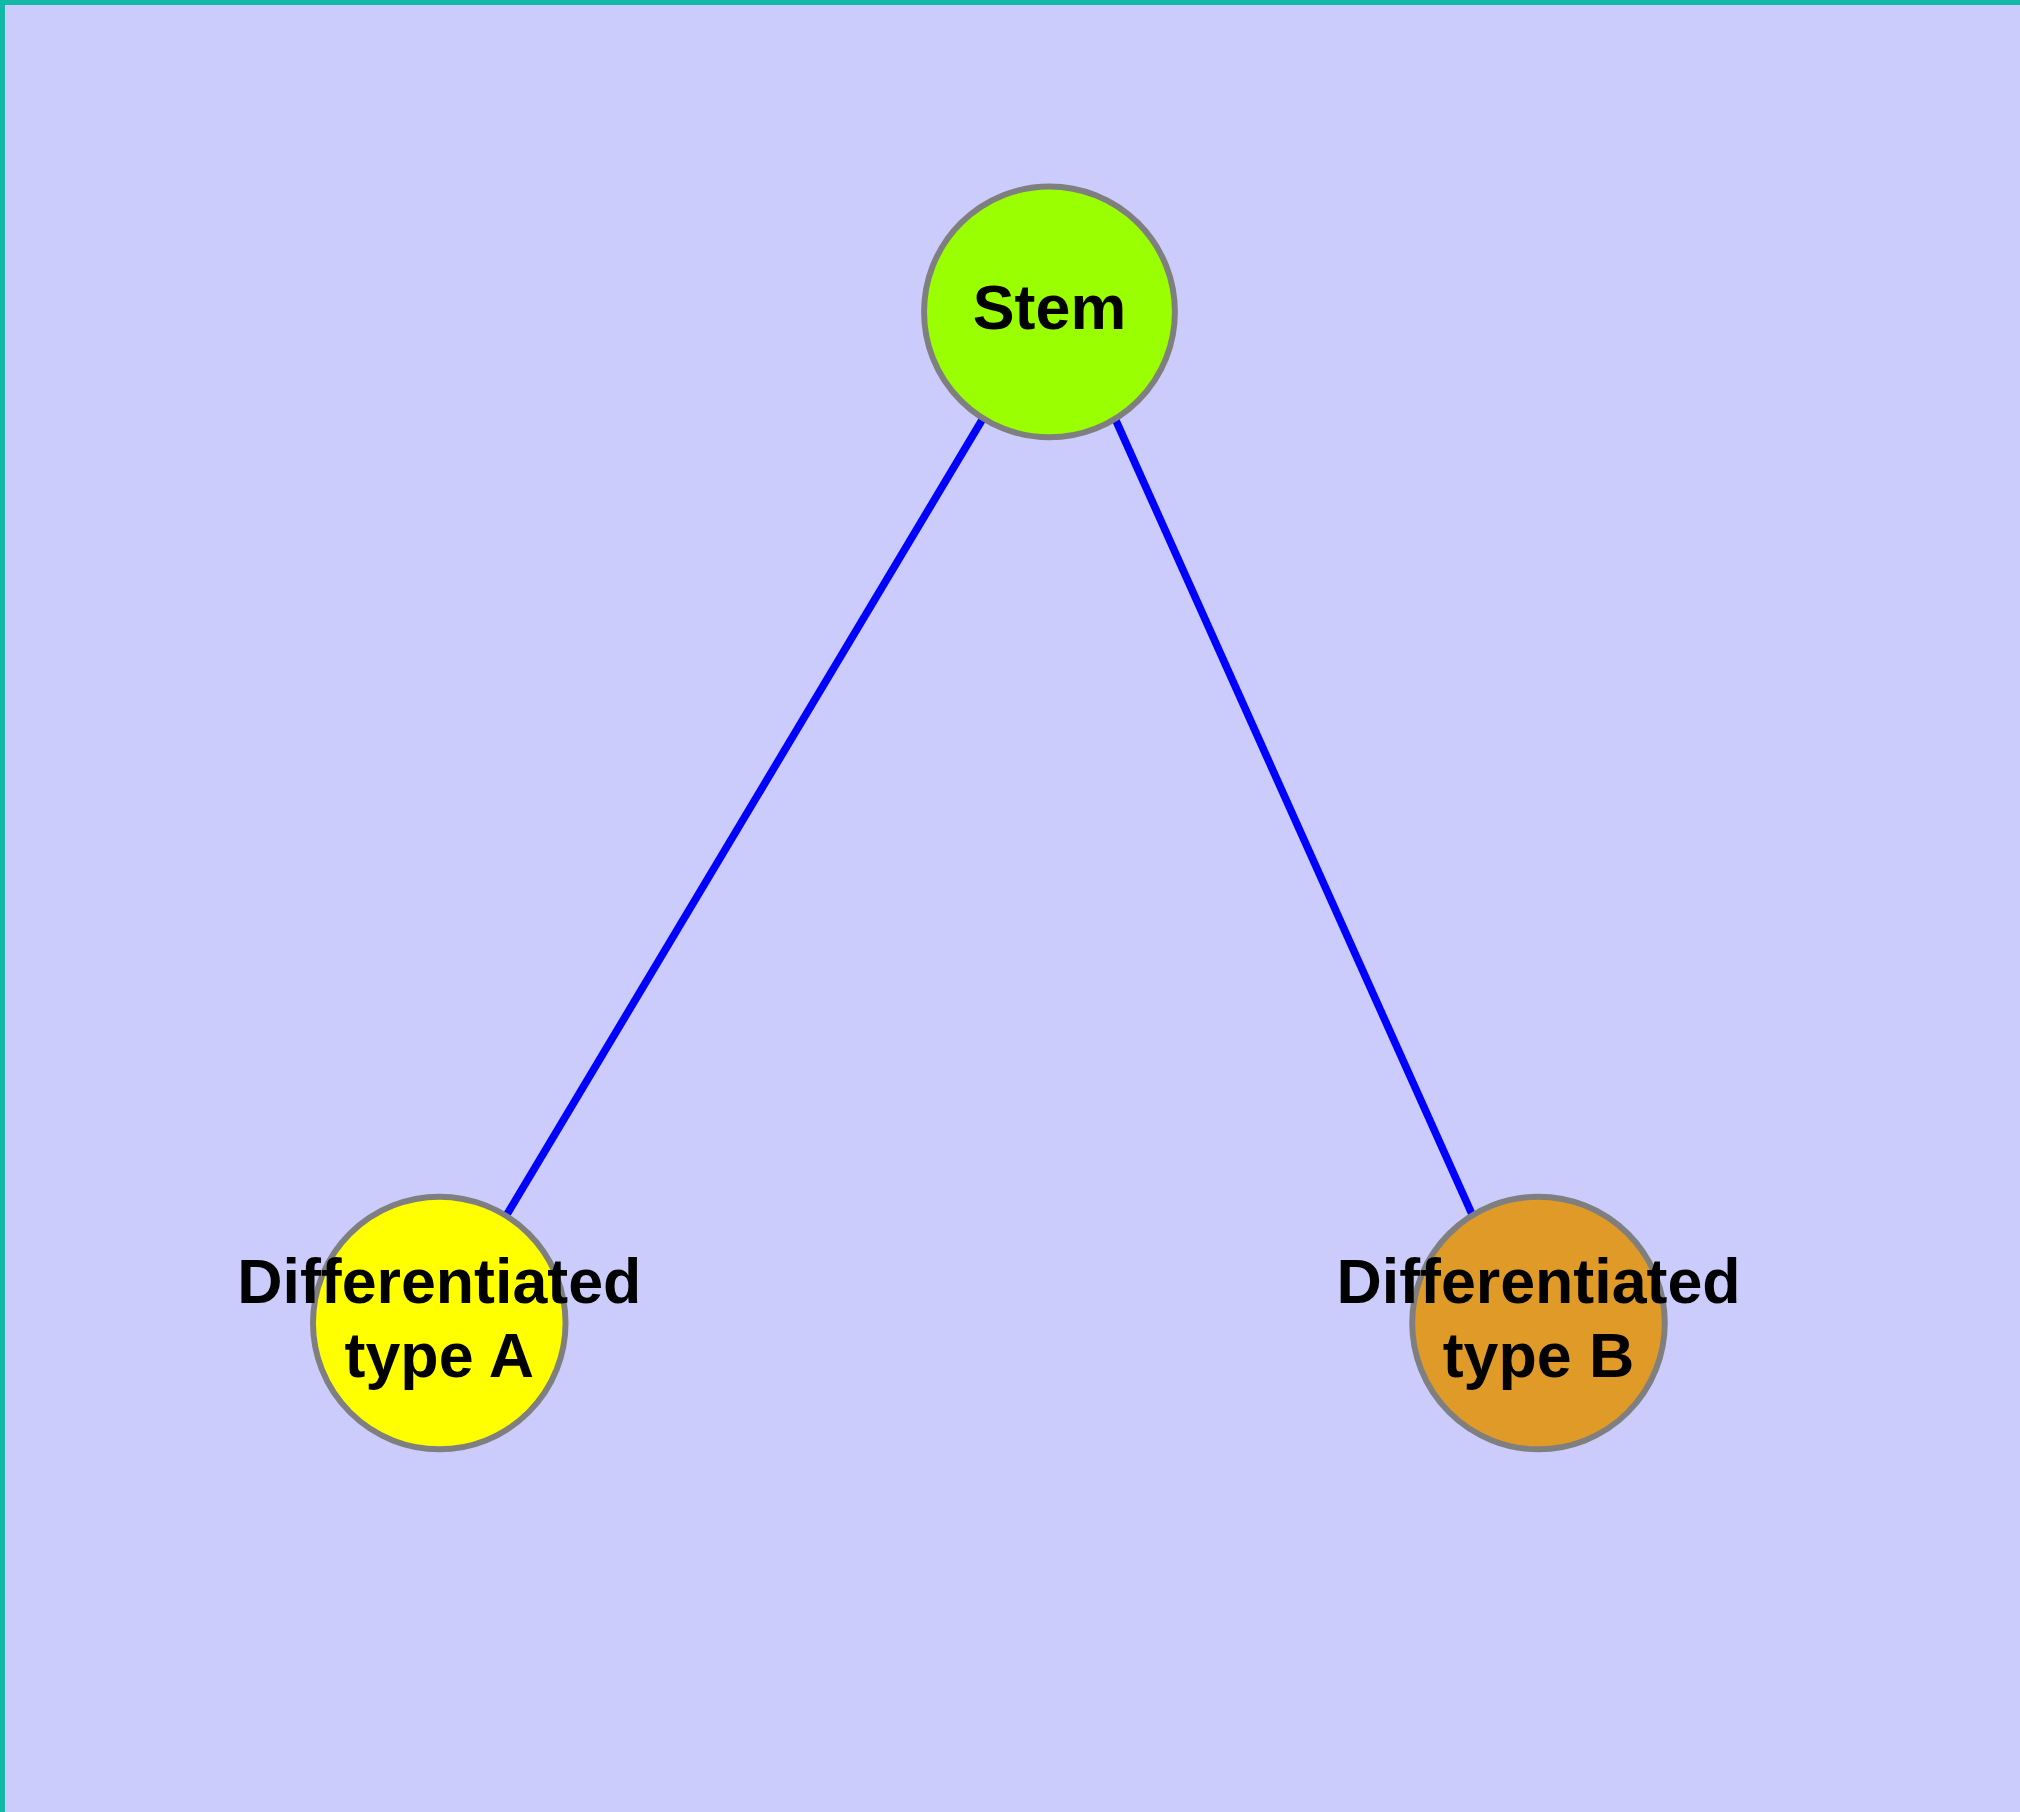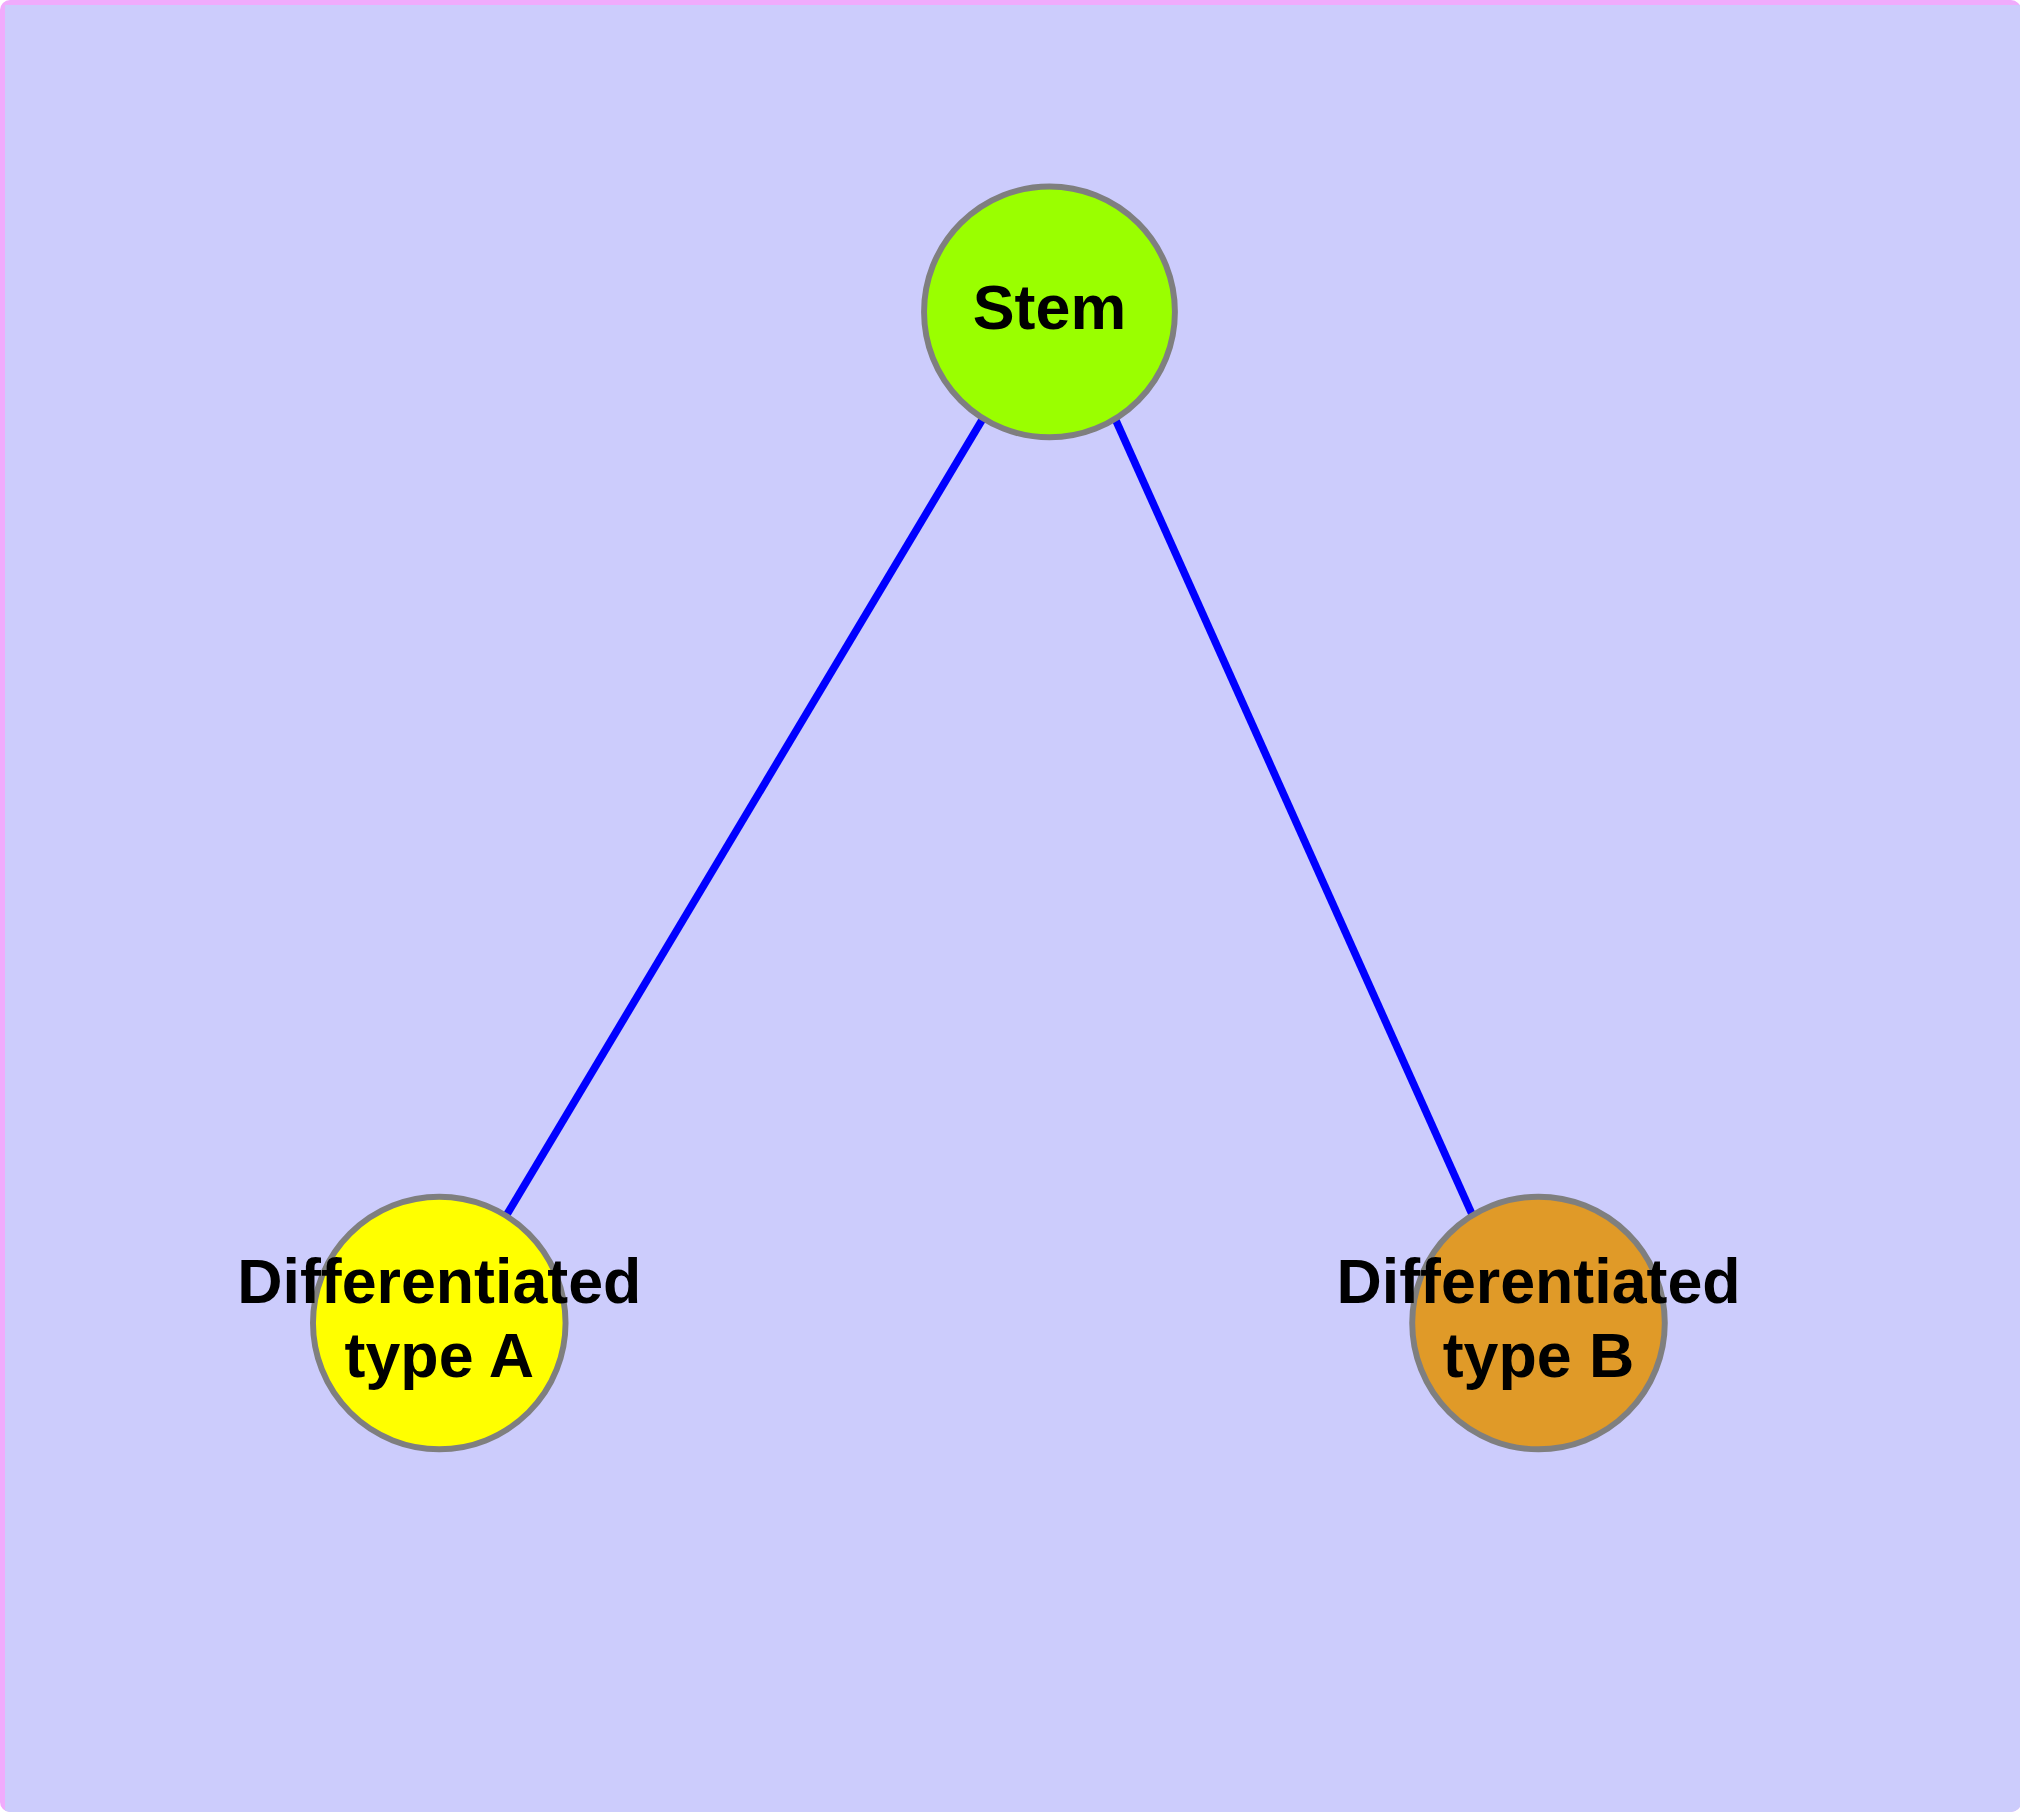--- a/index.html
+++ b/index.html
@@ -48,21 +48,21 @@
     font-size: 74px;
     fill: #000000;
     text-anchor: middle;
     dominant-baseline: middle;
     white-space: pre;
   }
 </style>
 </head>
 <body>
 
-<div id="canvas" style="background: #f0abfc; border-radius: 10px;">
+<div id="canvas" style="background: #14b8a6;">
   <div id="plot-area" style="background: rgb(204, 204, 252);"></div>
 
   <svg id="graph-svg" viewBox="0 0 2384 2138" xmlns="http://www.w3.org/2000/svg">
 
     <g>
       <line class="graph-edge" x1="1160" y1="493" x2="596" y2="1436" stroke="#0000ff" stroke-width="9"></line>
       <line class="graph-edge" x1="1315" y1="493" x2="1738" y2="1436" stroke="#0000ff" stroke-width="9"></line>
     </g>
 
     <g>

